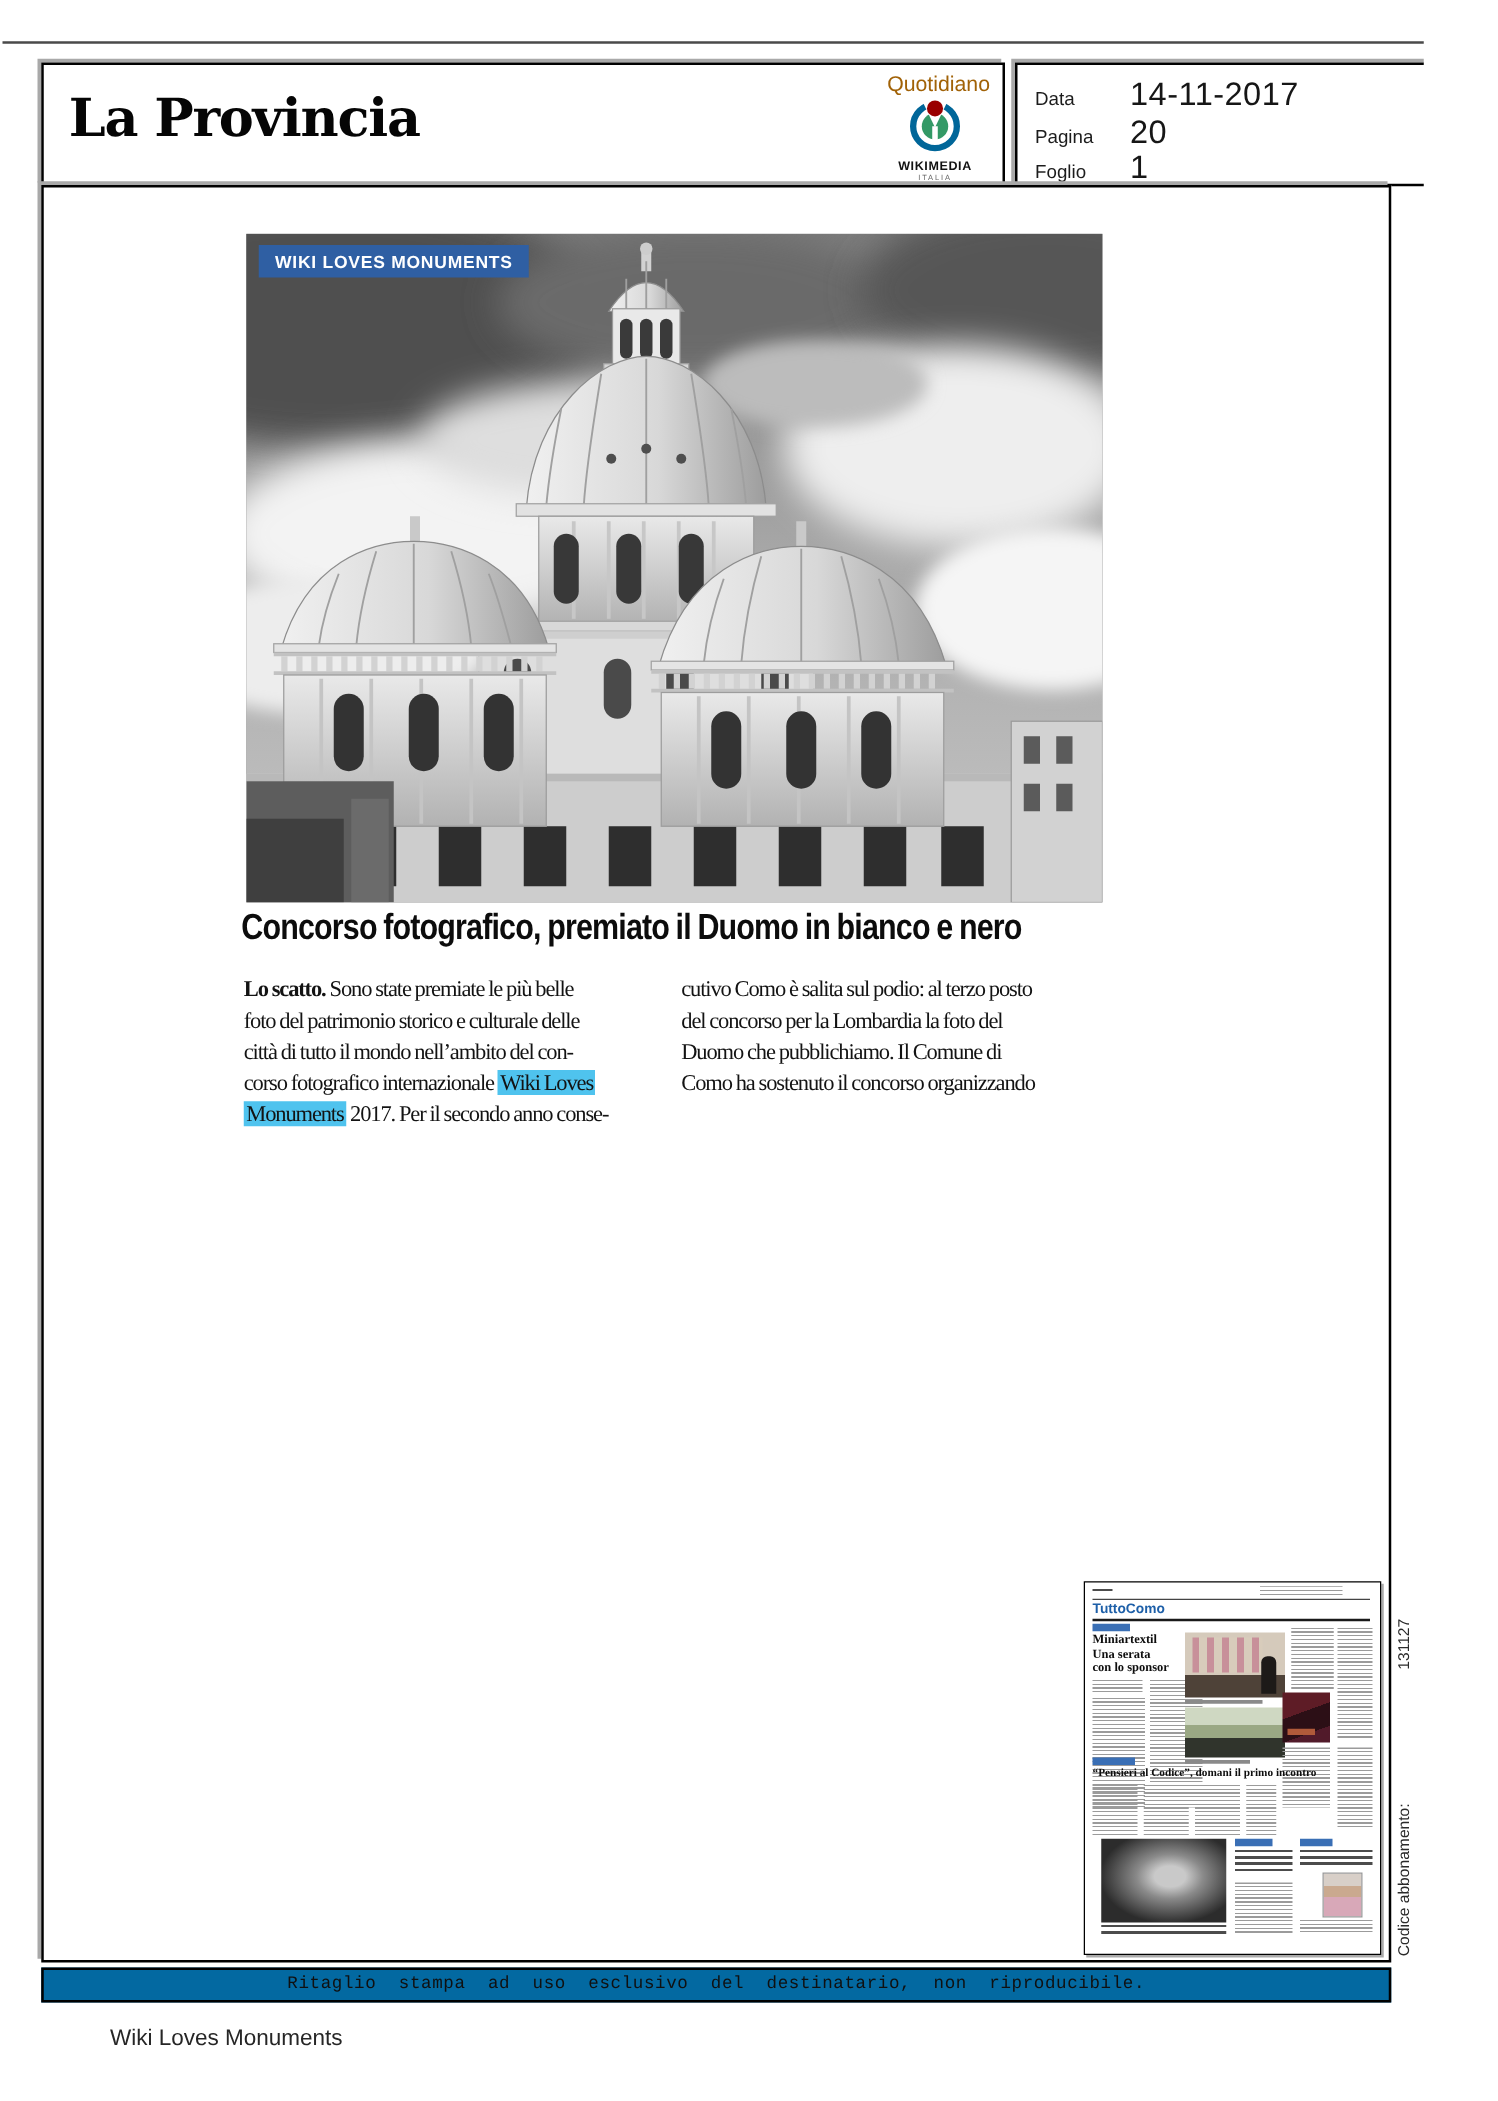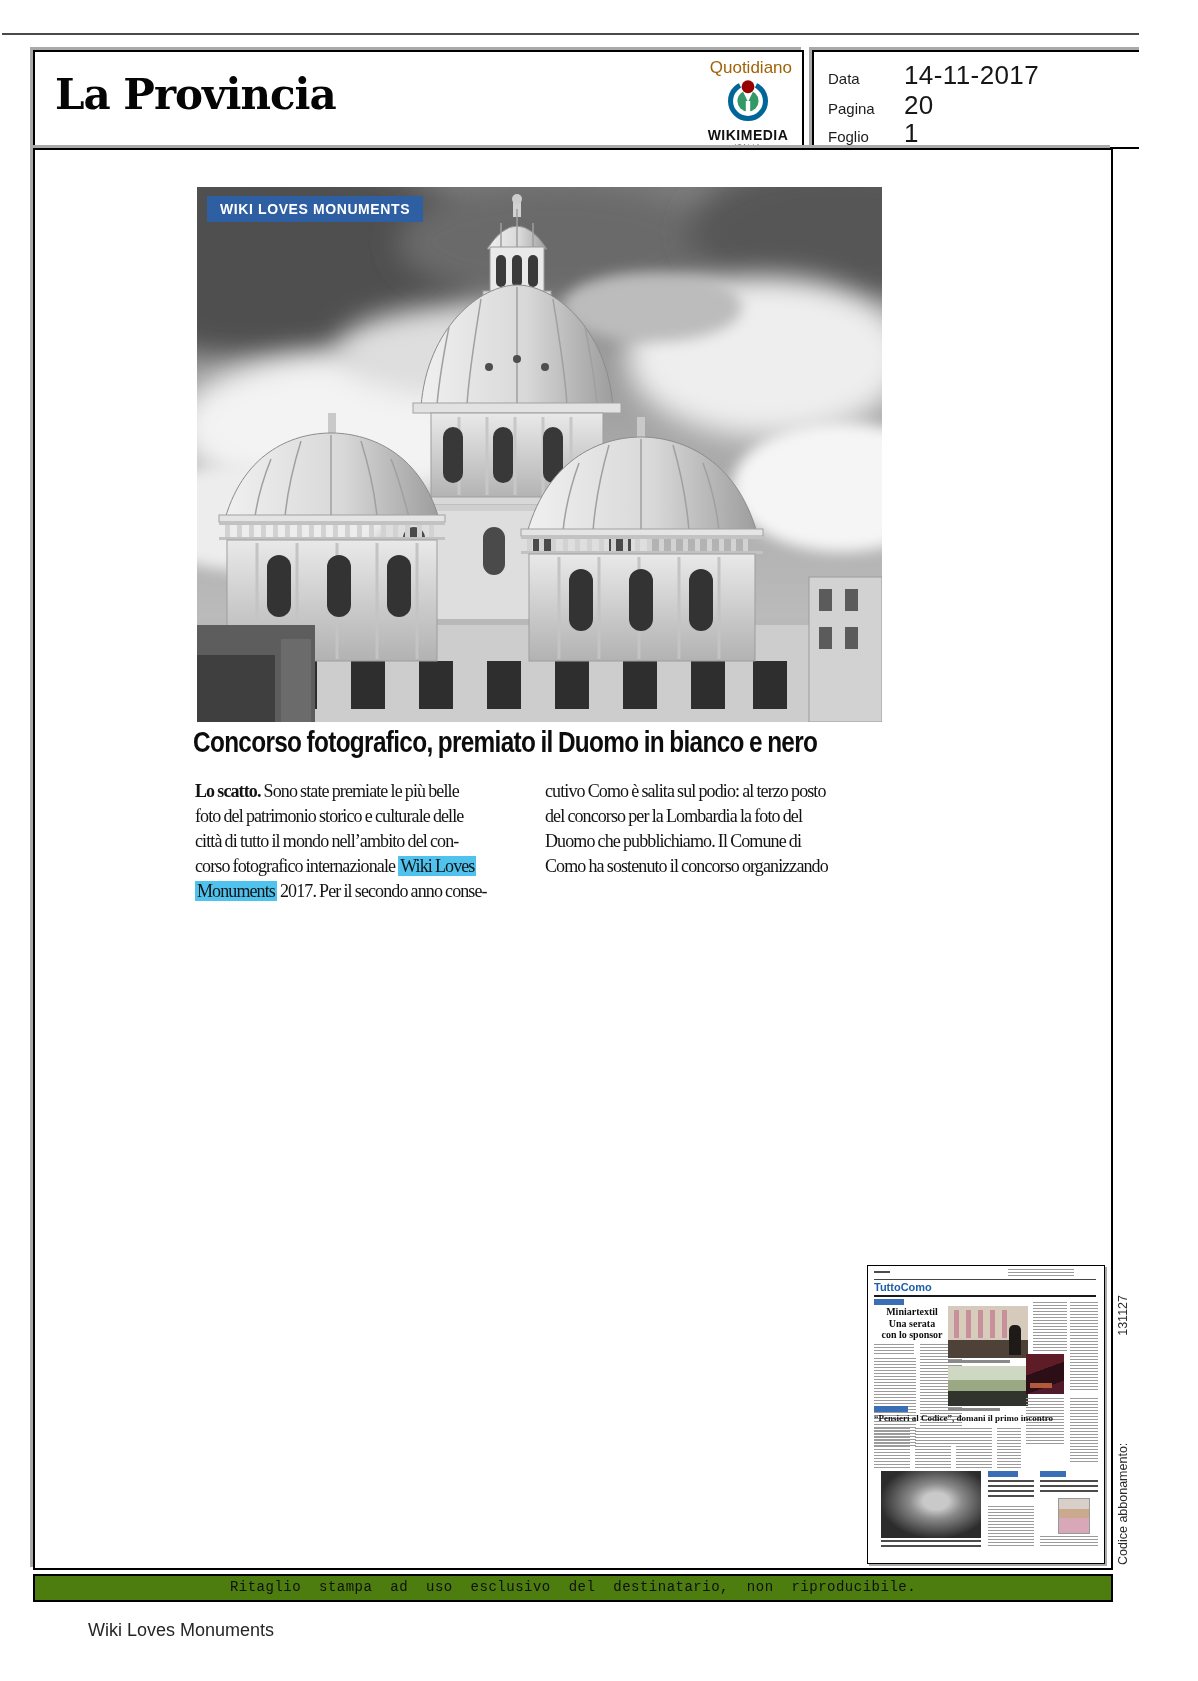--- a/index.html
+++ b/index.html
@@ -12,21 +12,21 @@
   .edgeline{left:1192px;top:36px;width:2px;height:1556px;background:#c7c7c7;}
 
   
   .hbox{border:2px solid #000;background:#fff;box-shadow:-3px -3px 0 #a9a9a9;}
   .hbox-left{left:33px;top:50px;width:767px;height:95px;}
   .hbox-right{left:812px;top:50px;width:366px;height:95px;}
   .brand{left:20px;top:22px;font-family:"DejaVu Serif",serif;font-weight:bold;
          font-size:42px;line-height:1;letter-spacing:-1px;color:#050505;}
   .quotidiano{right:10px;top:6px;font-size:17px;color:#a16207;}
   .wm-block{right:6px;top:26px;width:96px;text-align:center;line-height:1;}
-  .wm-name{font-size:14px;font-weight:bold;letter-spacing:.5px;color:#111;margin-top:1px;}
+  .wm-name{font-size:10px;font-weight:bold;letter-spacing:.5px;color:#111;margin-top:1px;}
   .wm-sub{font-size:6px;letter-spacing:1.5px;color:#666;margin-top:1px;}
   .meta-row{position:absolute;left:14px;display:flex;align-items:baseline;}
   .meta-label{width:76px;font-size:15px;color:#1c1c1c;}
   .meta-value{font-size:26px;color:#161616;letter-spacing:.4px;}
 
   
   .frame{left:33px;top:148px;width:1076px;height:1418px;border:2px solid #000;
          background:#fff;box-shadow:-3px -3px 0 #a9a9a9;}
 
   
@@ -48,32 +48,32 @@
   .hl{background:#4fc3ee;padding:0 2px;}
 
   
   .thumb{left:832px;top:1115px;width:236px;height:297px;border:1px solid #000;
          background:#fff;box-shadow:2px 2px 0 #aaa;}
   .txl{background:repeating-linear-gradient(180deg,#9b9b9b 0 1px,transparent 1px 3px);}
   .txd{background:repeating-linear-gradient(180deg,#4c4c4c 0 2px,transparent 2px 5px);}
   .mini-masthead{left:6px;top:15px;font-size:11px;font-weight:bold;color:#1d5fa8;}
   .chip{height:6px;background:#3a6fb5;}
   .mini-h1{left:6px;top:40px;width:76px;font-family:"Liberation Serif",serif;
-           font-weight:bold;font-size:10px;line-height:11.5px;color:#0e0e0e;text-align:center;}
+           font-weight:bold;font-size:10px;line-height:11.5px;color:#0e0e0e;}
   .mini-h2{left:6px;top:148px;width:202px;font-family:"Liberation Serif",serif;
            font-weight:bold;font-size:9px;line-height:9px;color:#0e0e0e;white-space:nowrap;}
 
   
   .codice{left:1116px;top:1565px;width:270px;height:18px;transform:rotate(-90deg);
           transform-origin:0 0;display:flex;justify-content:space-between;
           padding-right:4px;font-size:12.5px;color:#2a2a2a;}
 
   
   .ritaglio{left:33px;top:1574px;width:1076px;height:24px;border:2px solid #000;
-            background:#4d7c0f;text-align:center;}
+            background:#0369a1;text-align:center;}
   .ritaglio span{line-height:23px;font-family:"Liberation Mono",monospace;font-size:14px;
             word-spacing:9px;letter-spacing:.5px;color:#101010;}
   .keyword{left:88px;top:1620px;font-size:18px;color:#262626;}
 </style>
 </head>
 <body>
 
 <div class="page">
 
   <div class="abs topline"></div>

